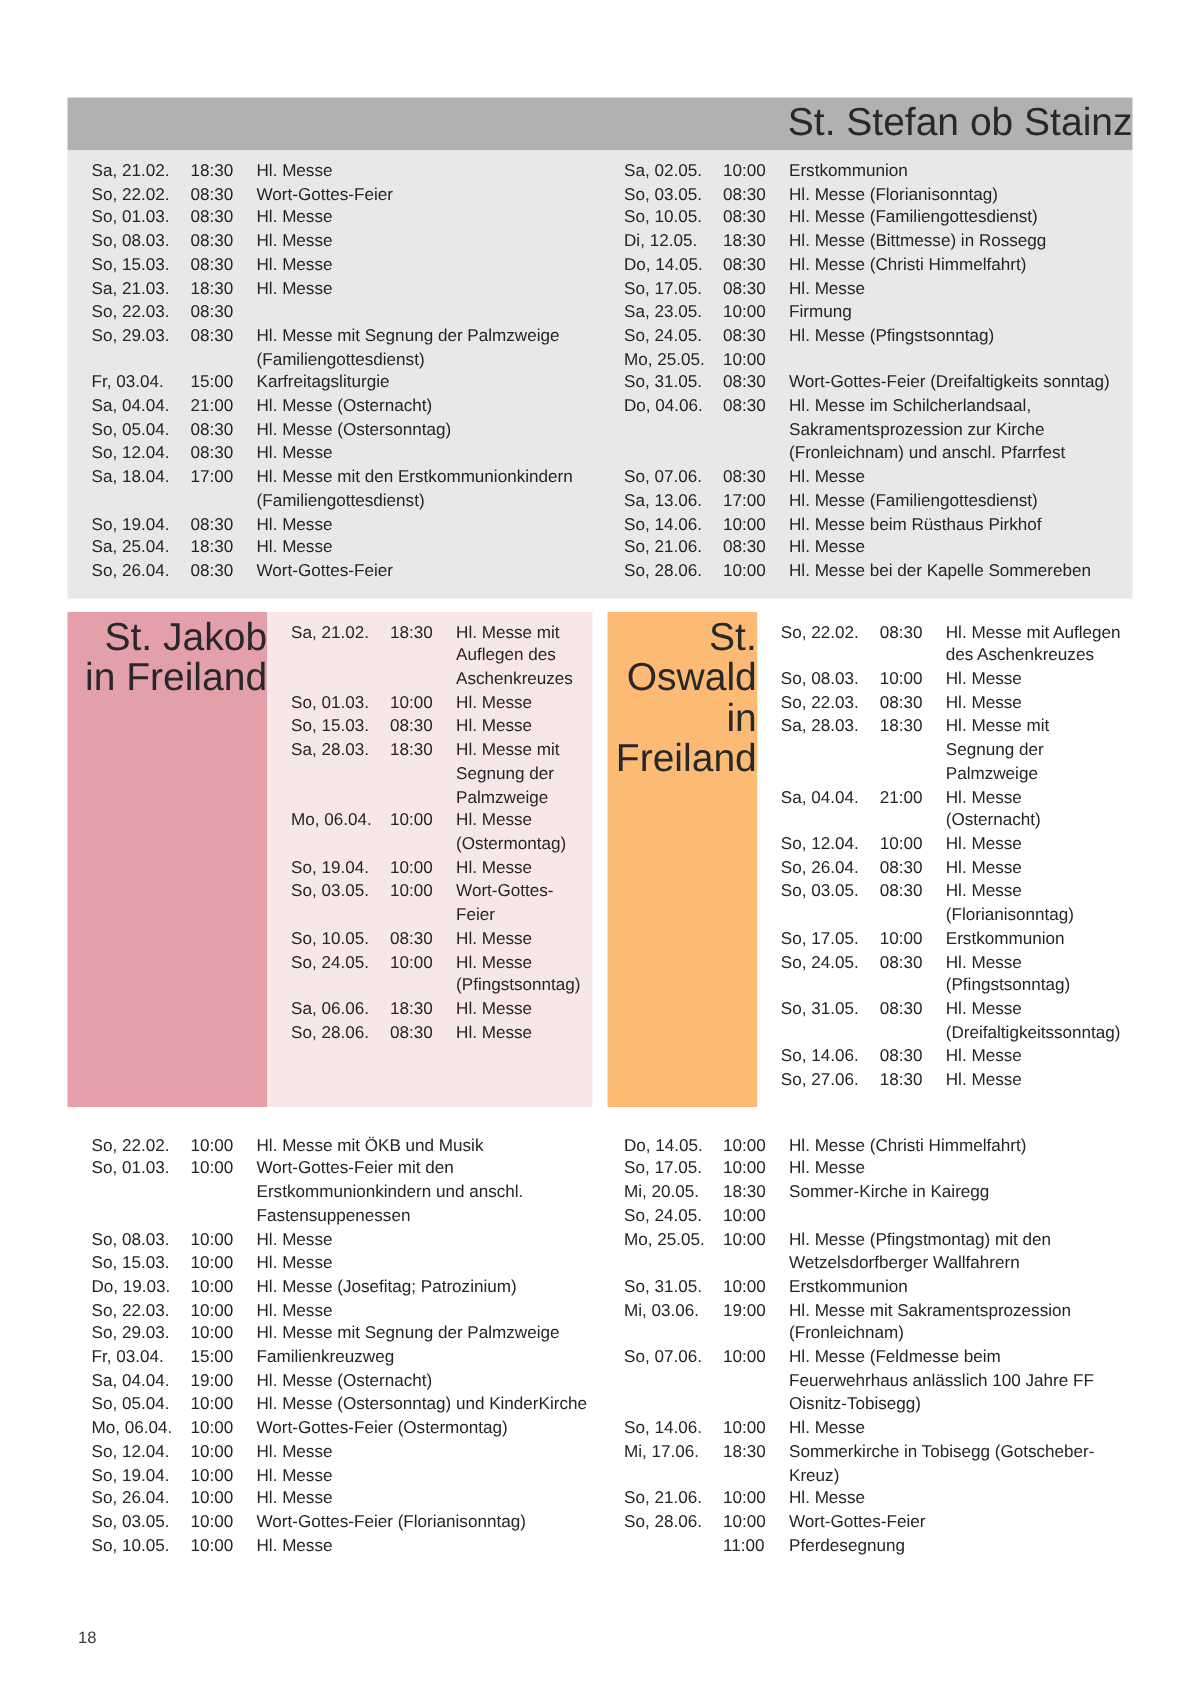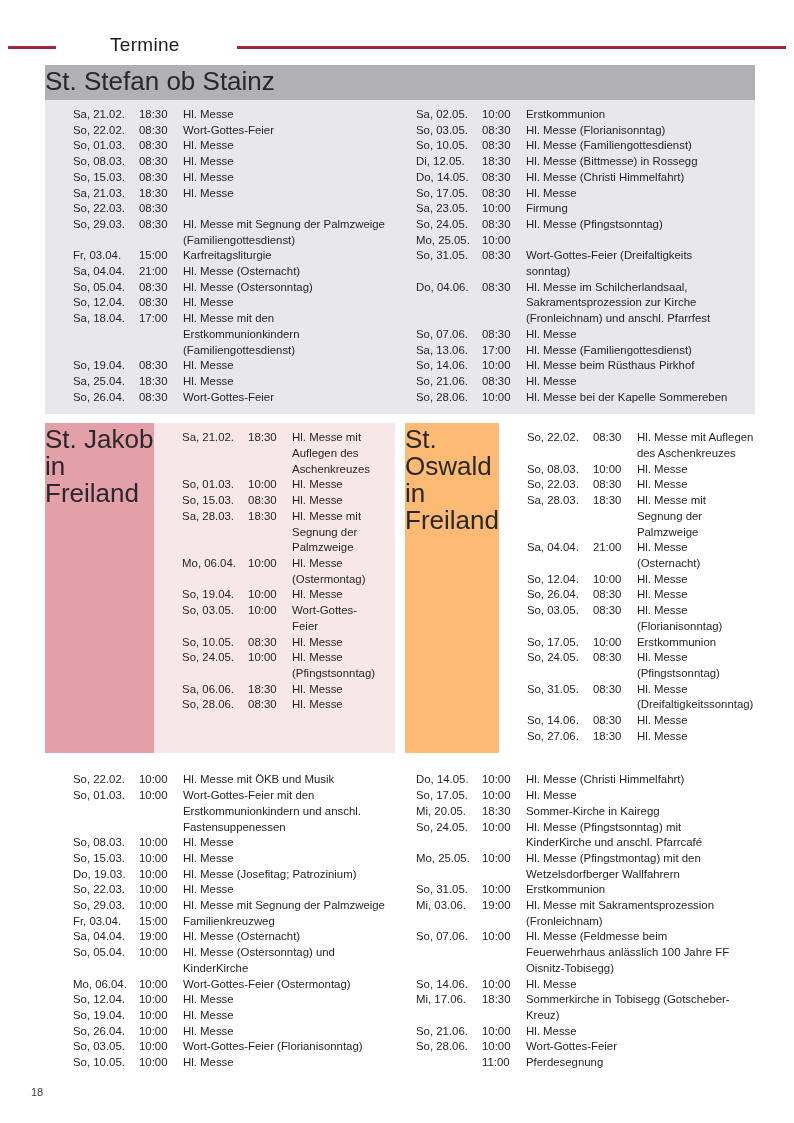--- a/index.html
+++ b/index.html
@@ -10,49 +10,44 @@
   
   .top { position:absolute; top:36px; left:0; width:794px; height:26px; }
   .rule { position:absolute; height:3px; top:10px; }
   .rule-left { left:8px; width:48px; }
   .rule-right { left:237px; width:549px; }
   .page-title { position:absolute; left:110px; top:-2px; font-size:19px; font-weight:400; color:#1c1c1e; letter-spacing:0.3px; }
 
   
   .content { position:absolute; left:45px; top:65px; width:710px; }
 
-  .parish-header { text-align:left; font-size:26px; font-weight:400; color:#28282a; padding:3px 0 5px; line-height:27px; }
-  .parish-body { padding:7px 12px 9px; }
+  .parish-header { text-align:right; font-size:26px; font-weight:400; color:#28282a; padding:3px 0 5px; line-height:27px; }
+  .parish-body { padding:7px 0 9px; }
 
   .entry { display:flex; align-items:flex-start; padding:0 4px 0 16px; font-size:11.4px; line-height:15.7px; color:#242426; }
   .entry .date { width:66px; flex:none; }
   .entry .time { width:44px; flex:none; }
   .entry .desc { flex:1; padding-right:4px; }
 
   .two-col { display:flex; }
   .two-col .col { flex:1; min-width:0; }
 
   .mid-row { display:flex; gap:10px; margin-top:9px; }
   .mid-row .parish { flex:1; min-width:0; display:flex; flex-direction:row; }
   .mid-row .parish .parish-body { flex:1; }
 
   .josef { margin-top:12px; }
 
-  .page-number { position:absolute; left:31px; top:1086px; font-size:11px; color:#3a3a3c; }
+  .page-number { position:absolute; left:52px; top:1086px; font-size:11px; color:#3a3a3c; }
 </style>
 </head>
 <body>
 
 <div class="page">
 
-  <div class="top">
-    <span class="rule rule-left" style="background: rgb(158, 40, 51);"></span>
-    <span class="page-title">Termine</span>
-    <span class="rule rule-right" style="background: rgb(158, 40, 51);"></span>
-  </div>
 
   <div class="content">
 
     <section class="parish stefan">
       <div class="parish-header" style="background: rgb(177, 177, 180);">St. Stefan ob Stainz</div>
       <div class="parish-body two-col" style="background: rgb(232, 232, 234);">
         <div class="col col-left">
             <div class="entry">
               <span class="date">Sa, 21.02.</span>
               <span class="time">18:30</span>
@@ -447,21 +442,20 @@
               <span class="desc">Hl. Messe</span>
             </div>
             <div class="entry">
               <span class="date">Mi, 20.05.</span>
               <span class="time">18:30</span>
               <span class="desc">Sommer-Kirche in Kairegg</span>
             </div>
             <div class="entry">
               <span class="date">So, 24.05.</span>
               <span class="time">10:00</span>
-              <span class="desc">Hl. Messe (Pfingstsonntag) mit KinderKirche und anschl. Pfarrcafé</span>
             </div>
             <div class="entry">
               <span class="date">Mo, 25.05.</span>
               <span class="time">10:00</span>
               <span class="desc">Hl. Messe (Pfingstmontag) mit den Wetzelsdorfberger Wallfahrern</span>
             </div>
             <div class="entry">
               <span class="date">So, 31.05.</span>
               <span class="time">10:00</span>
               <span class="desc">Erstkommunion</span>

